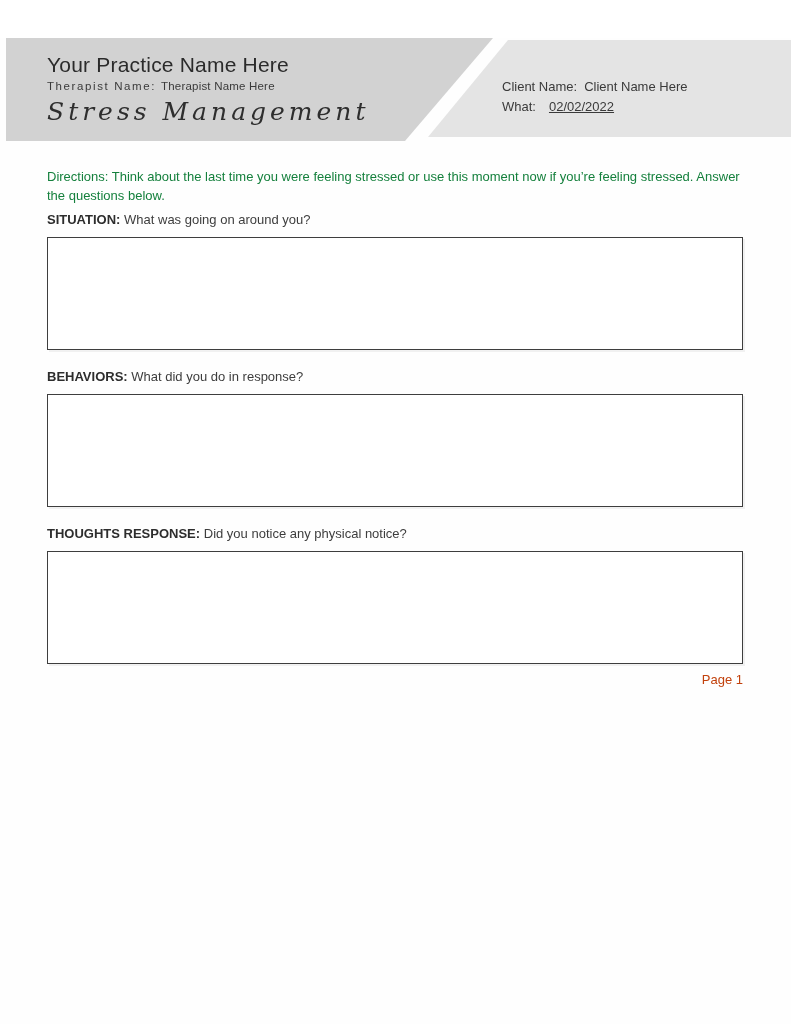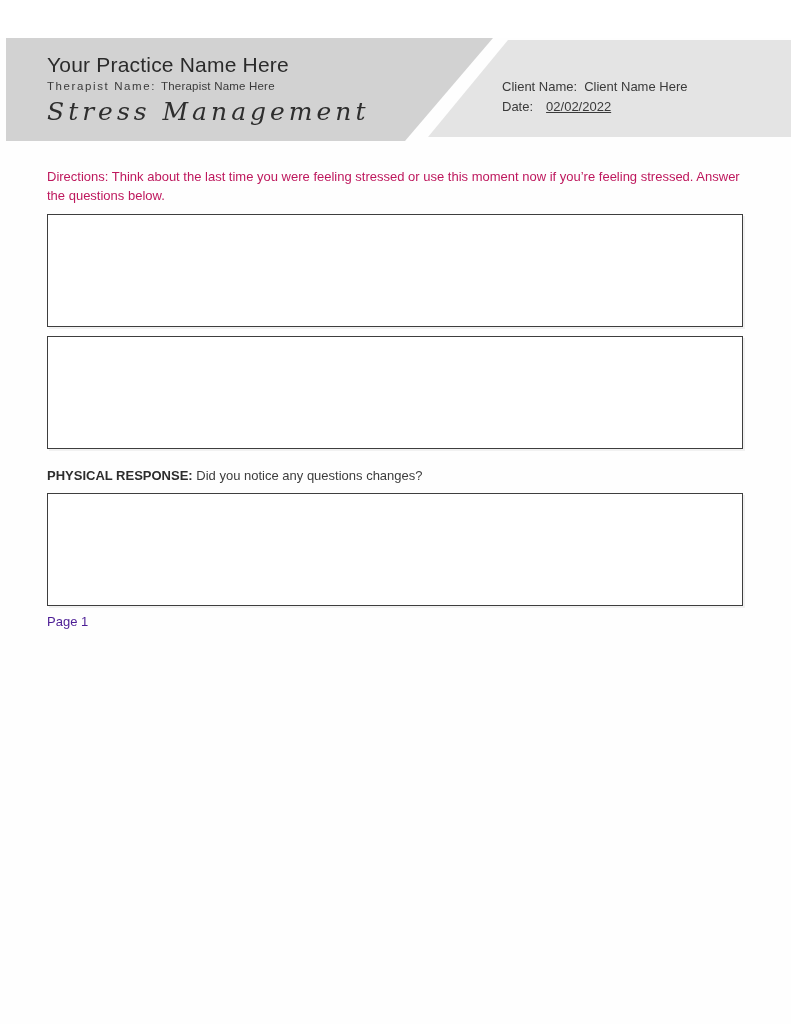--- a/index.html
+++ b/index.html
@@ -41,39 +41,39 @@
     letter-spacing:4px; color:#2e2e2e;
   }
   .client-block { position:absolute; left:502px; top:39px; font-size:13px; color:#3a3a3a; }
   .client-block .row { line-height:20px; }
   .client-block .val { margin-left:7px; }
   .client-block .val-date { margin-left:13px;text-decoration:underline; }
 
   
   .directions {
     margin:26px 48px 0 47px;
-    font-size:13px; line-height:19px; color:#be185d;
+    font-size:13px; line-height:19px; color:#15803d;
   }
   .section .q {
     margin:19px 48px 0 47px;
     font-size:13px; line-height:16px; color:#3d3d3d;
   }
   .section:first-of-type .q { margin-top:7px; }
   .section .q b { color:#2d2d2d; }
   .answer-box {
     margin:9px 48px 0 47px;
     height:113px;
     background:#fff;
     border:1.5px solid #3e3e3e;
     box-shadow:2px 2px 0 rgba(0,0,0,0.05);
   }
   .page-number {
     margin:8px 48px 0 47px;
     font-size:13px; line-height:16px;
-    color:#4c1d95;
+    text-align:right; color:#c2410c;
   }
 </style>
 </head>
 <body>
 
 <div class="page">
 
   <header class="band">
     <div class="band-left">
       <h1 class="practice-name">Your Practice Name Here</h1>
@@ -81,39 +81,41 @@
         <span class="t-label">Therapist Name:</span><span class="t-value">Therapist Name Here</span>
       </div>
       <div class="worksheet-title">Stress Management</div>
     </div>
     <div class="band-right"></div>
     <div class="client-block">
       <div class="row">
         <span>Client Name:</span><span class="val">Client Name Here</span>
       </div>
       <div class="row">
-        <span>Date:</span><span class="val val-date">02/02/2022</span>
+        <span>What:</span><span class="val val-date">02/02/2022</span>
       </div>
     </div>
   </header>
 
   <main>
     <p class="directions">Directions: Think about the last time you were feeling stressed or use this moment now if you’re feeling stressed. Answer the questions below.</p>
 
     <section class="section">
+      <p class="q"><b>SITUATION:</b> <span>What was going on around you?</span></p>
       <div class="answer-box"></div>
     </section>
 
 
 
     <section class="section">
+      <p class="q"><b>BEHAVIORS:</b> <span>What did you do in response?</span></p>
       <div class="answer-box"></div>
     </section>
 
     <section class="section">
-      <p class="q"><b>PHYSICAL RESPONSE:</b> <span>Did you notice any questions changes?</span></p>
+      <p class="q"><b>THOUGHTS RESPONSE:</b> <span>Did you notice any physical notice?</span></p>
       <div class="answer-box"></div>
     </section>
 
     <div class="page-number">Page 1</div>
   </main>
 
 </div>
 
 </body></html>

